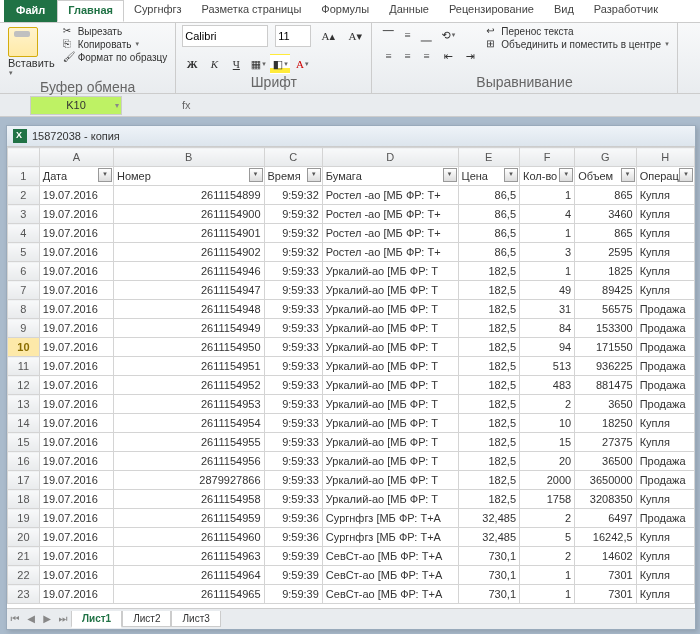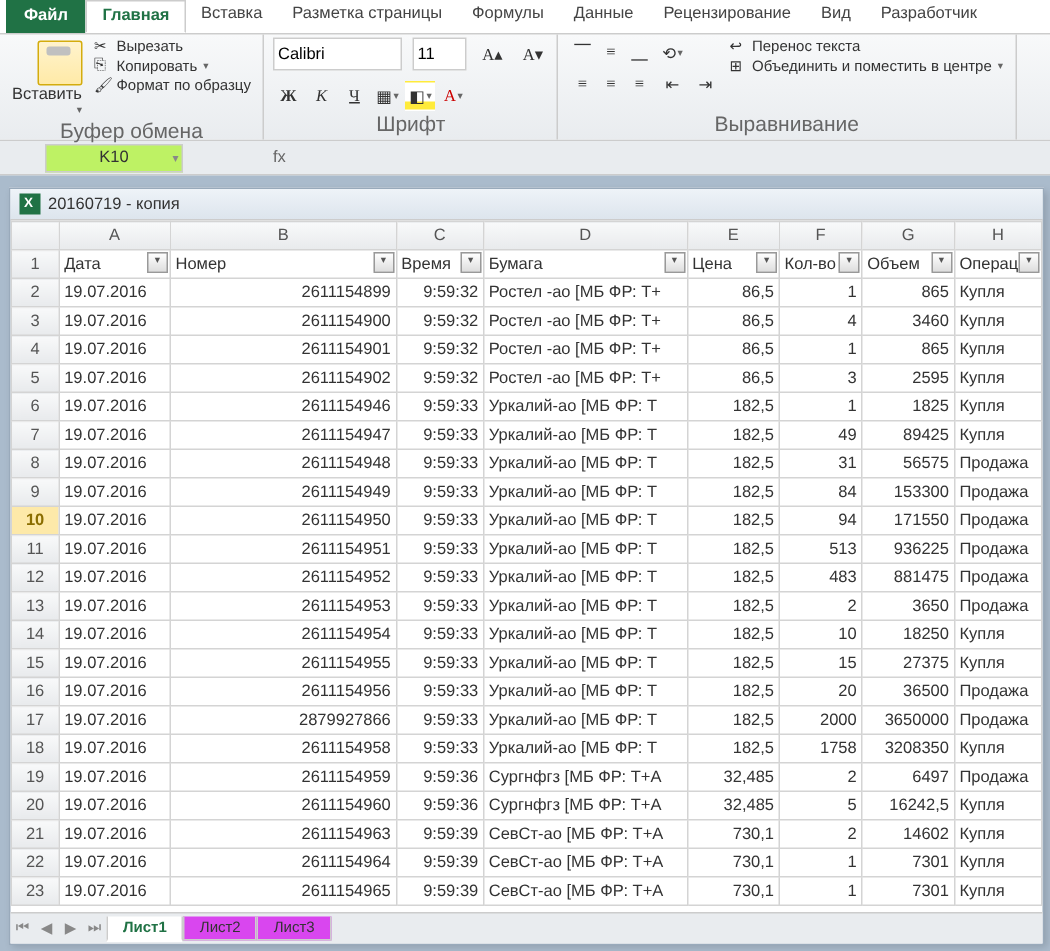--- a/index.html
+++ b/index.html
@@ -5,21 +5,21 @@
 html,body{margin:0;padding:0;font-family:"Segoe UI",Tahoma,sans-serif;font-size:11px;background:#fff;color:#333;width:700px;height:634px;overflow:hidden}
 .ribbon{background:#fff;border-bottom:1px solid #ccc}
 .tabs{display:flex;height:22px;padding-left:4px;font-size:11px}
 .tab{padding:3px 10px;cursor:pointer;color:#444}
 .tab.file{background:#207245;color:#fff;font-weight:600;padding:4px 12px}
 .tab.active{background:#fff;border:1px solid #ccc;border-bottom:1px solid #fff;color:#207245;font-weight:600}
 .ribbon-body{display:flex;background:linear-gradient(#f8f9fa,#e9ecef);border-top:1px solid #ccc;height:70px}
 .group{border-right:1px solid #ccc;padding:2px 6px;display:flex;flex-direction:column;justify-content:space-between;position:relative}
 .group-title{text-align:center;font-size:14px;color:#666;padding-bottom:1px}
 .group-content{display:flex;flex:1;align-items:flex-start;gap:4px}
-.paste-btn{display:flex;flex-direction:column;align-items:flex-end;padding:2px;cursor:pointer}
+.paste-btn{display:flex;flex-direction:column;align-items:flex-start;padding:2px;cursor:pointer}
 .paste-icon{width:28px;height:28px;background:linear-gradient(#fff3cd,#ffeaa7);border:1px solid #d4ac0d;border-radius:2px;position:relative}
 .paste-icon::after{content:"";position:absolute;top:3px;left:5px;width:16px;height:6px;background:#c0c0c0;border-radius:2px}
 .stack{display:flex;flex-direction:column;gap:1px;font-size:10px}
 .stack-item{display:flex;align-items:center;gap:3px;cursor:pointer;padding:0 2px}
 .mini-icon{width:12px;height:12px;display:inline-block}
 .font-row{display:flex;align-items:center;gap:7px;margin-bottom:3px}
 select,input.fake{font-size:11px;border:1px solid #ccc;background:#fff;height:18px}
 .font-name{width:80px}
 .font-size{width:30px}
 .btnrow{display:flex;gap:2px}
@@ -42,32 +42,32 @@
 th,td{border:1px solid #d4d4d4;padding:1px 3px;font-size:11px;height:16px;overflow:hidden;white-space:nowrap;text-overflow:clip}
 th{background:linear-gradient(#f8f9fa,#e8eaec);font-weight:normal;text-align:center;color:#555;position:relative}
 td.rh{background:linear-gradient(#f8f9fa,#e8eaec);text-align:center;color:#555;width:28px}
 td.rh.sel{background:#fde9a9;color:#8a6d00;font-weight:bold}
 .hdr{font-weight:normal;position:relative}
 .filter-btn{position:absolute;right:1px;top:1px;width:12px;height:12px;border:1px solid #999;background:linear-gradient(#fff,#ddd);font-size:7px;text-align:center;line-height:10px;color:#555}
 .num{text-align:right}
 .sheets{display:flex;align-items:center;border-top:1px solid #ccc;background:#e9ecef;height:20px;font-size:10px}
 .sheet-nav{display:flex}
 .sheet-nav span{width:16px;text-align:center;color:#888;cursor:pointer}
-.sheet-tab{padding:2px 10px;border:1px solid #ccc;border-top:none;background:#d946ef;cursor:pointer}
+.sheet-tab{padding:2px 10px;border:1px solid #ccc;border-top:none;background:#ffffff;cursor:pointer}
 .sheet-tab.active{font-weight:bold;background:#fff;border-bottom:2px solid #fff;color:#207245}
 .dd{font-size:7px;margin-left:1px;color:#666}
 </style>
 </head>
 <body>
 
 <div class="ribbon">
   <div class="tabs">
     <div class="tab file">Файл</div>
     <div class="tab active">Главная</div>
-    <div class="tab">Вставка</div>
+    <div class="tab">Сургнфгз</div>
     <div class="tab">Разметка страницы</div>
     <div class="tab">Формулы</div>
     <div class="tab">Данные</div>
     <div class="tab">Рецензирование</div>
     <div class="tab">Вид</div>
     <div class="tab">Разработчик</div>
   </div>
   <div class="ribbon-body">
     <div class="group">
       <div class="group-content">
@@ -151,21 +151,21 @@
 
 <div class="namebox-row">
   <div class="namebox">K10</div>
   <span class="fx">fx</span>
 </div>
 
 <div class="workspace">
   <div class="win">
     <div class="win-title">
       <span class="xl-icon"></span>
-      <span>20160719 - копия</span>
+      <span>15872038 - копия</span>
     </div>
     <div class="grid">
       <table id="tbl">
           <colgroup>
             <col style="width:30px">
             <col style="width:70px">
             <col style="width:142px">
             <col style="width:55px">
             <col style="width:128px">
             <col style="width:58px">

